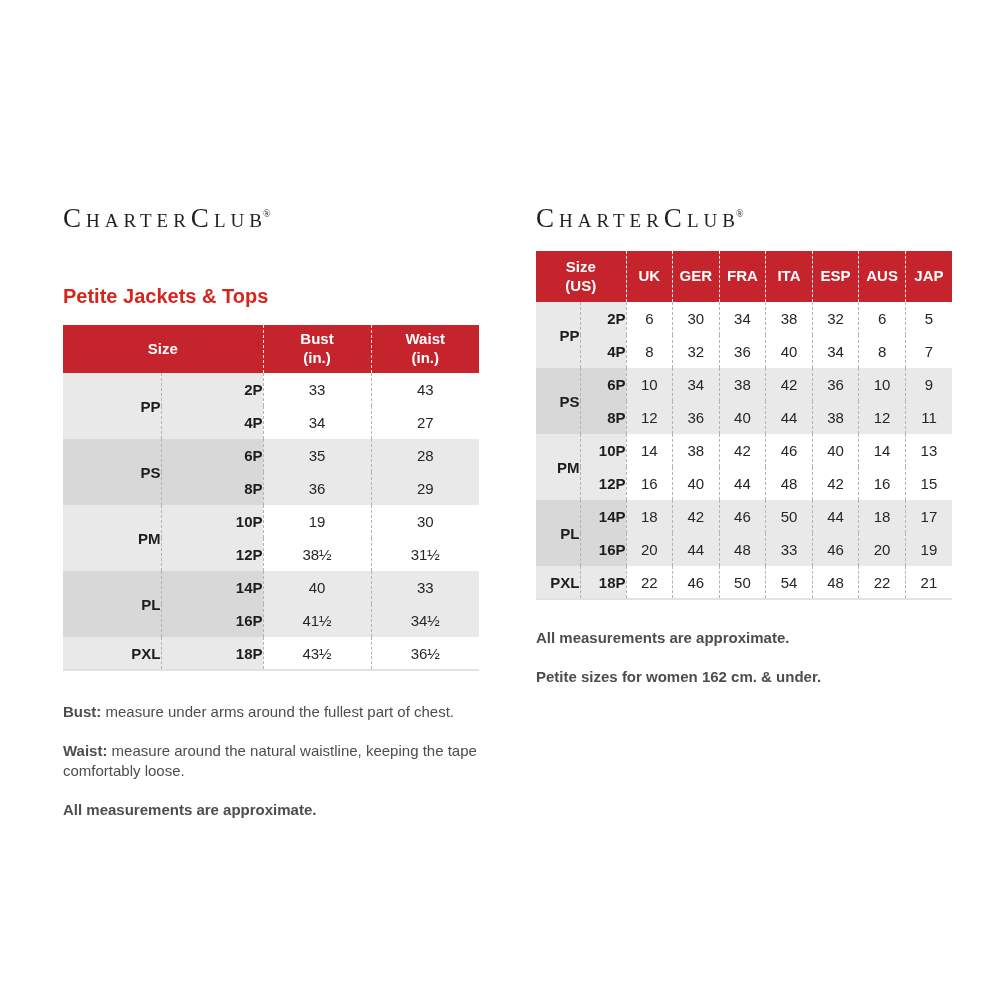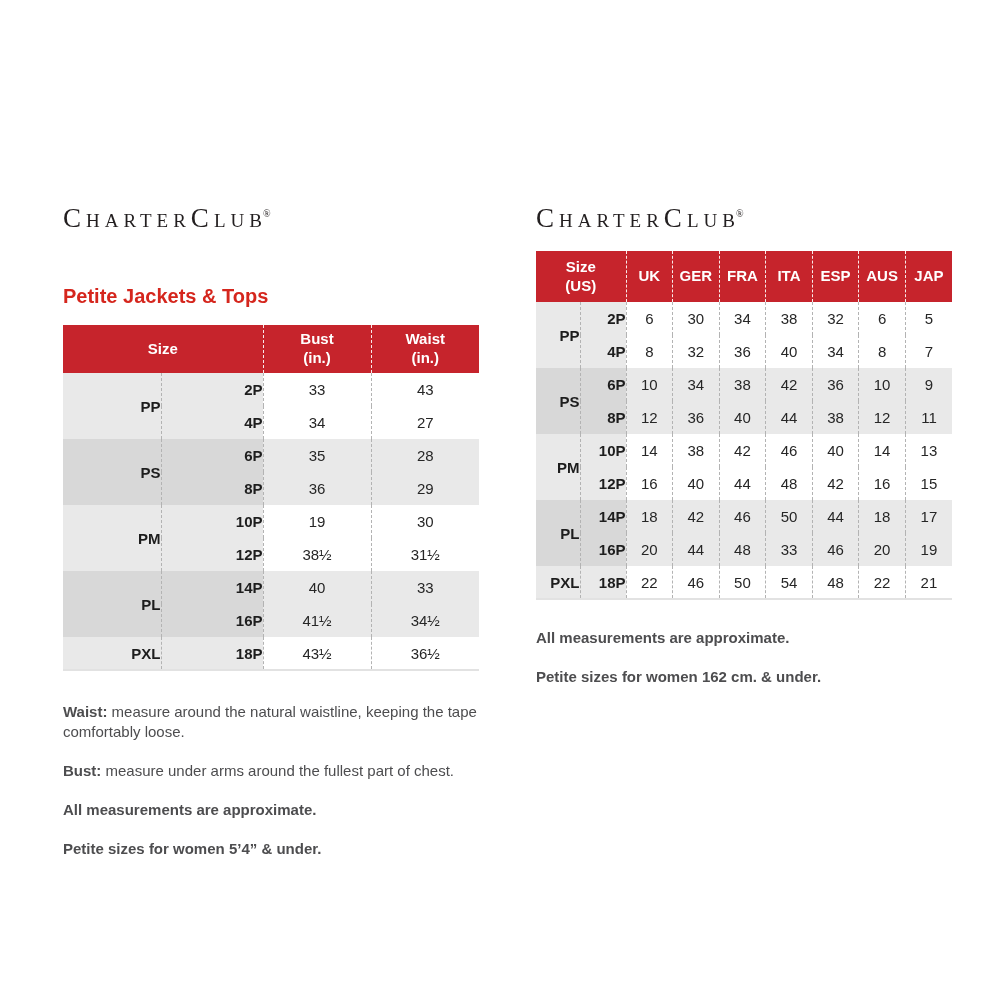--- a/index.html
+++ b/index.html
@@ -174,24 +174,23 @@
             <tr class="band-light">
               <td class="group-cell" rowspan="1">PXL</td>
               <td class="size-cell">18P</td>
               <td class="data-cell">43½</td>
               <td class="data-cell">36½</td>
             </tr>
           </tbody>
         </table>
       </div>
     <div class="notes" id="left-notes">
+        <p class="note"><b class="note-bold">Bust:</b><span class="note-text"> measure under arms around the fullest part of chest.</span></p>
         <p class="note"><b class="note-bold">Waist:</b><span class="note-text"> measure around the natural waistline, keeping the tape comfortably loose.</span></p>
-        <p class="note"><b class="note-bold">Bust:</b><span class="note-text"> measure under arms around the fullest part of chest.</span></p>
         <p class="note"><b class="note-bold">All measurements are approximate.</b><span class="note-text"></span></p>
-        <p class="note"><b class="note-bold">Petite sizes for women 5’4” &amp; under.</b><span class="note-text"></span></p>
       </div>
   </section>
 
   <section class="panel panel-right">
     <div class="logo">
       <span class="logo-text">CharterClub</span><span class="logo-reg">®</span>
     </div>
     <div class="table-mount right-table" id="right-table">
         <table class="size-table">
           <colgroup>

